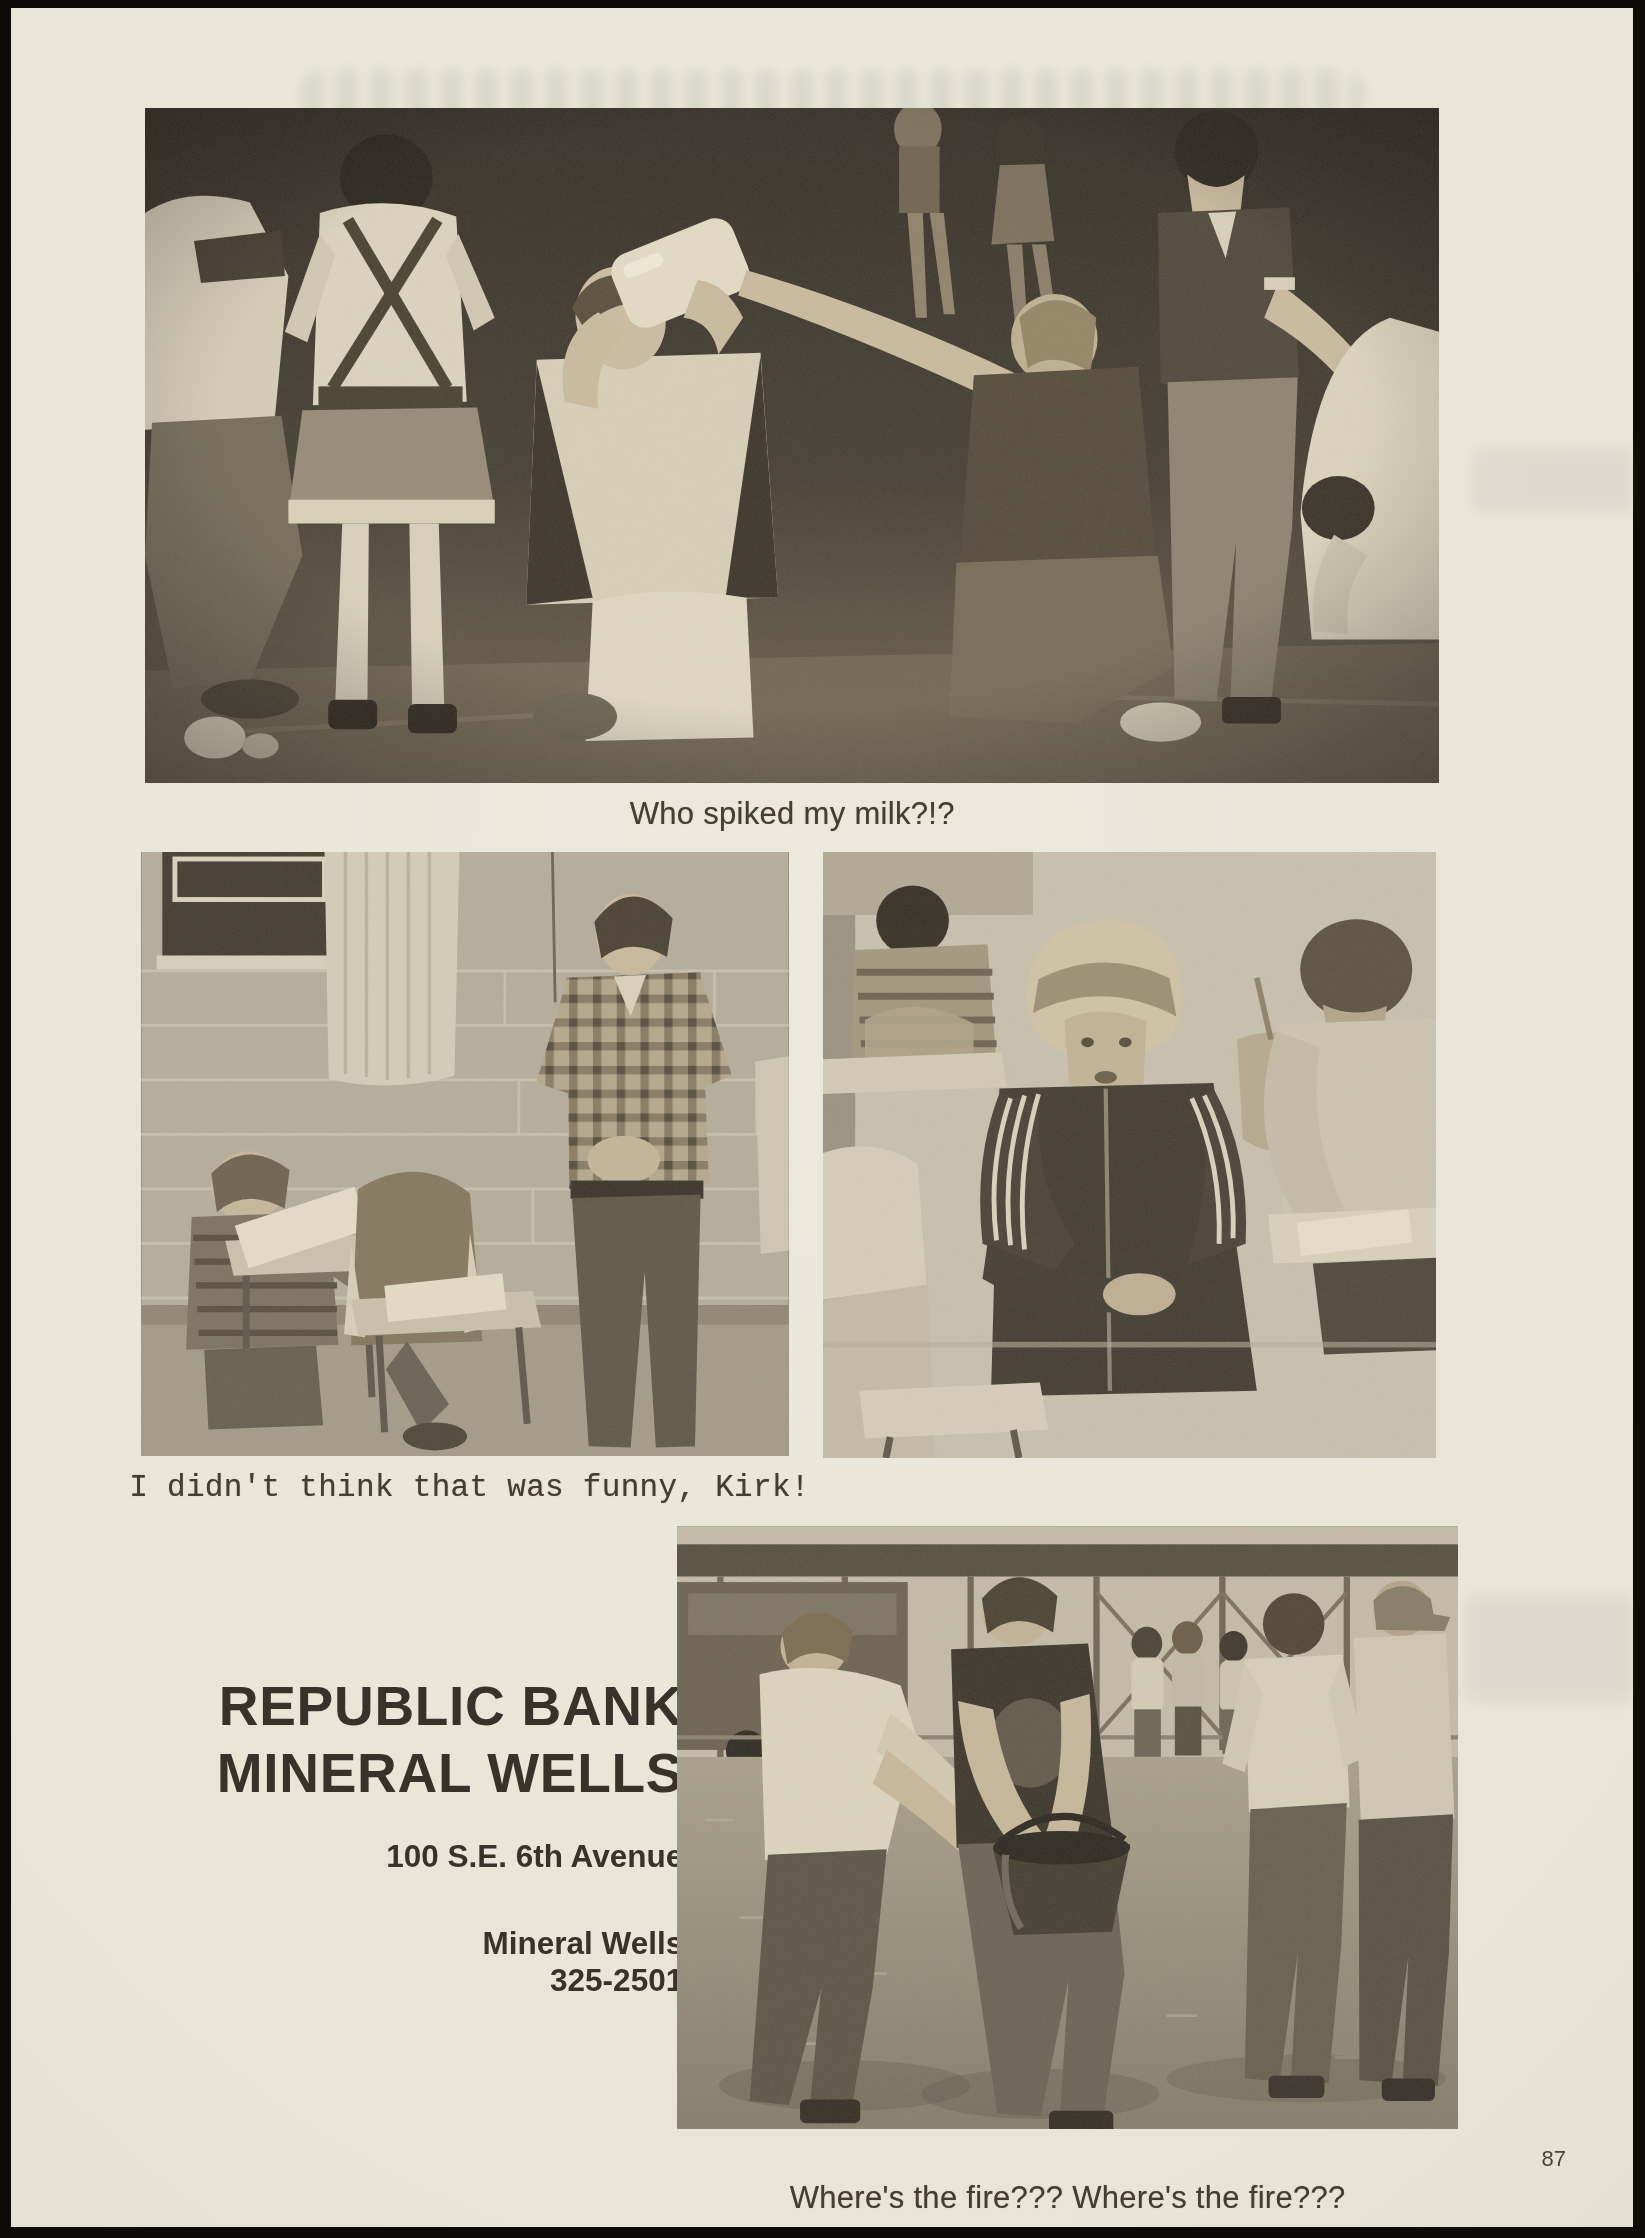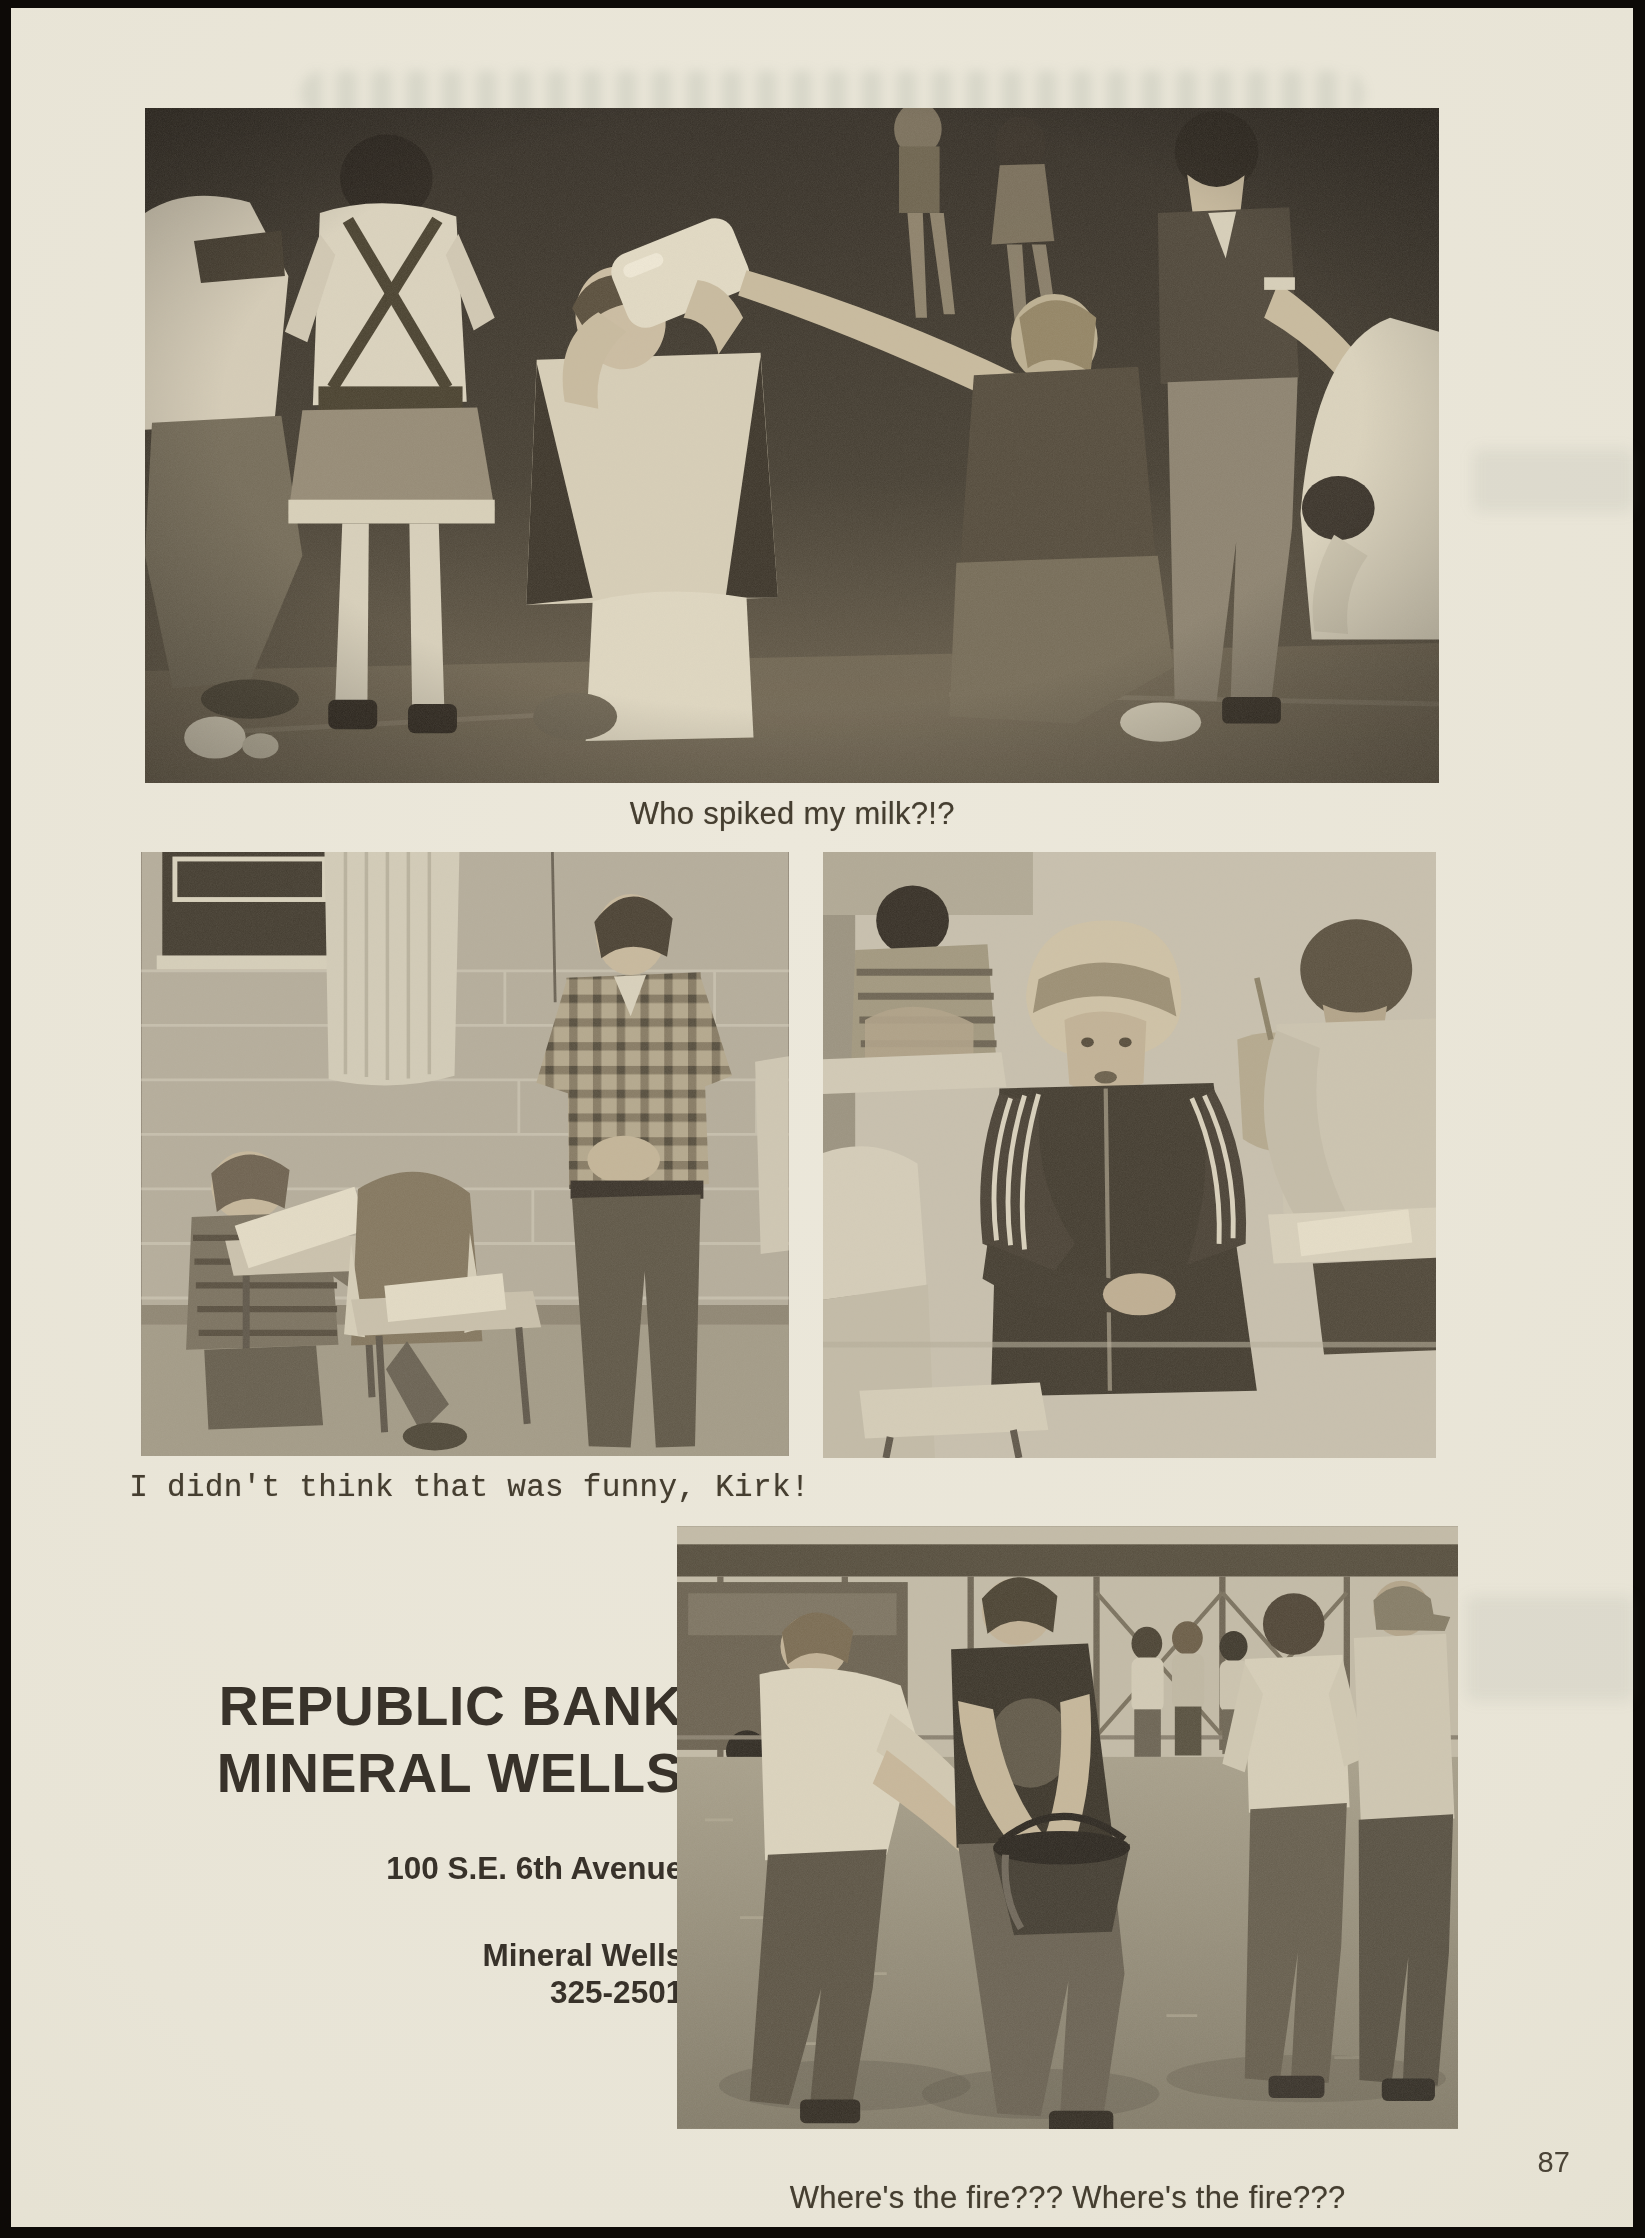--- a/index.html
+++ b/index.html
@@ -22,26 +22,26 @@
   .photo svg{display:block;width:100%;height:100%;}
   .caption{
     position:absolute;text-align:center;color:#453e30;
     font-size:31px;line-height:36px;letter-spacing:0.3px;
     text-shadow:0 0 0.7px rgba(69,62,48,.55);
     white-space:nowrap;
   }
   .ad{position:absolute;left:105px;top:1665px;width:567px;text-align:right;color:#38322a;}
   .ad-title{font-size:55px;font-weight:700;line-height:67px;letter-spacing:0.7px;}
   .ad-sub{font-size:31.5px;font-weight:700;}
-  .ad-address{margin-top:43px;}
+  .ad-address{margin-top:31px;}
   .ad-city{margin-top:50px;}
   .ad-phone{}
   .page-number{
     position:absolute;left:1504px;top:2138px;width:77px;text-align:center;
-    font-size:29px;color:#4a4336;
+    font-size:22px;color:#4a4336;
   }
 </style>
 </head>
 <body>
 
 <div class="page">
 
   <div class="ghost-top"></div>
   <div class="ghost-blot" style="left:1462px;top:441px;width:161px;height:63px;"></div>
   <div class="ghost-blot" style="left:1455px;top:1588px;width:168px;height:105px;"></div>

